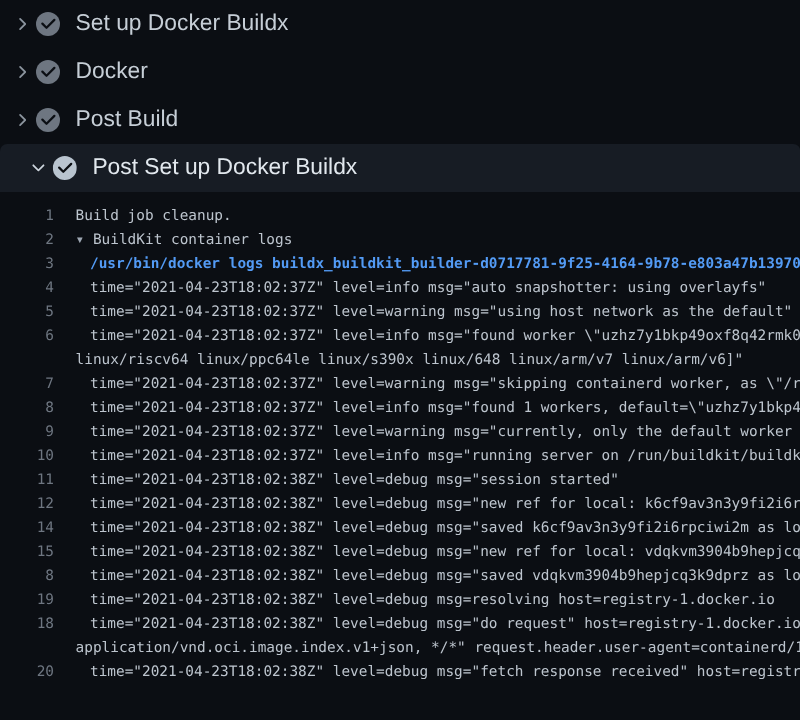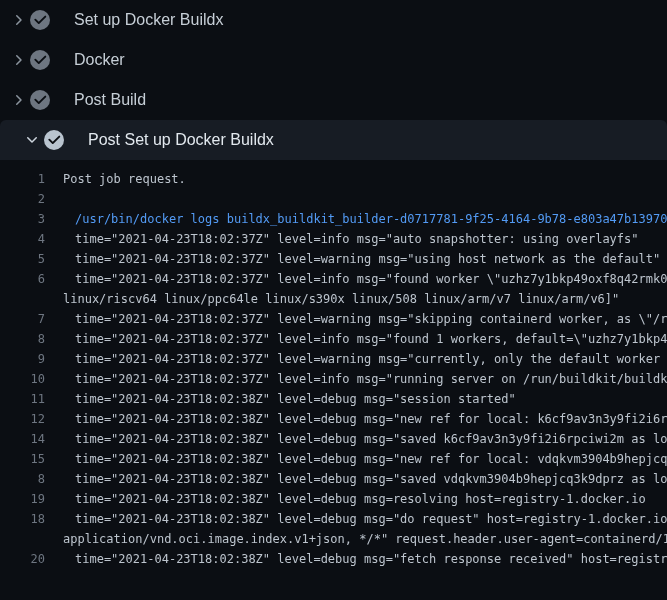--- a/index.html
+++ b/index.html
@@ -12,39 +12,39 @@
   .steps{width:667px;}
   .step{
     height:40px;display:flex;align-items:center;
     padding-left:10px;box-sizing:border-box;cursor:pointer;
   }
   .step.expanded{background:#171c24;border-radius:6px 6px 0 0;padding-left:24px;}
   .chev{width:16px;height:16px;flex:none;margin-right:4px;display:flex;align-items:center;justify-content:center;}
   .chev svg{display:block;}
   .status{width:20px;height:20px;flex:none;}
   .status svg{display:block;}
-  .step-label{margin-left:24px;font-size:16px;color:#c6ced6;}
+  .step-label{margin-left:13px;font-size:19px;color:#c6ced6;}
   .step.expanded .step-label{color:#e2e8ee;}
   
   .log{
     padding-top:9px;
     font-family:"DejaVu Sans Mono","Liberation Mono",monospace;
     font-size:12px;
   }
   .log-row{
     display:flex;height:20px;line-height:20px;
     white-space:pre;overflow:hidden;width:667px;
   }
   .num{
     width:45px;flex:none;text-align:right;
     color:#6e7681;user-select:none;
   }
   .txt{margin-left:18px;color:#bdc5ce;white-space:pre;}
   .log-row.group .txt{padding-left:12px;}
-  .log-row.command .txt{padding-left:12px;color:#539bf5;font-weight:normal;}
+  .log-row.command .txt{padding-left:12px;color:#539bf5;font-weight:bold;}
   .tri{color:#9ea7b3;}
 </style>
 </head>
 <body>
 
 <div class="steps">
   <div class="step">
     <span class="chev">
         <svg width="16" height="16" viewBox="0 0 16 16" fill="#8b949e">
           <path d="M6.22 3.22a.75.75 0 0 1 1.06 0l4.25 4.25a.75.75 0 0 1 0 1.06l-4.25 4.25a.75.75 0 0 1-1.06-1.06L9.94 8 6.22 4.28a.75.75 0 0 1 0-1.06Z"></path>
@@ -99,44 +99,45 @@
         </svg>
       </span>
     <span class="step-label">Post Set up Docker Buildx</span>
   </div>
 </div>
 
 <div class="log">
   <div>
       <div class="log-row plain">
     <span class="num">1</span>
-    <span class="txt">Post job request.</span>
+    <span class="txt">Build job cleanup.</span>
   </div>
       <div class="log-row group-header">
     <span class="num">2</span>
+    <span class="txt"><span class="tri">▾ </span>BuildKit container logs</span>
   </div>
       <div class="log-row command">
     <span class="num">3</span>
     <span class="txt">/usr/bin/docker logs buildx_buildkit_builder-d0717781-9f25-4164-9b78-e803a47b13970</span>
   </div>
       <div class="log-row group">
     <span class="num">4</span>
     <span class="txt">time="2021-04-23T18:02:37Z" level=info msg="auto snapshotter: using overlayfs"</span>
   </div>
       <div class="log-row group">
     <span class="num">5</span>
     <span class="txt">time="2021-04-23T18:02:37Z" level=warning msg="using host network as the default"</span>
   </div>
       <div class="log-row group">
     <span class="num">6</span>
     <span class="txt">time="2021-04-23T18:02:37Z" level=info msg="found worker \"uzhz7y1bkp49oxf8q42rmk0xj</span>
   </div>
       <div class="log-row cont">
     <span class="num"></span>
-    <span class="txt">linux/riscv64 linux/ppc64le linux/s390x linux/508 linux/arm/v7 linux/arm/v6]"</span>
+    <span class="txt">linux/riscv64 linux/ppc64le linux/s390x linux/648 linux/arm/v7 linux/arm/v6]"</span>
   </div>
       <div class="log-row group">
     <span class="num">7</span>
     <span class="txt">time="2021-04-23T18:02:37Z" level=warning msg="skipping containerd worker, as \"/run</span>
   </div>
       <div class="log-row group">
     <span class="num">8</span>
     <span class="txt">time="2021-04-23T18:02:37Z" level=info msg="found 1 workers, default=\"uzhz7y1bkp49o</span>
   </div>
       <div class="log-row group">

